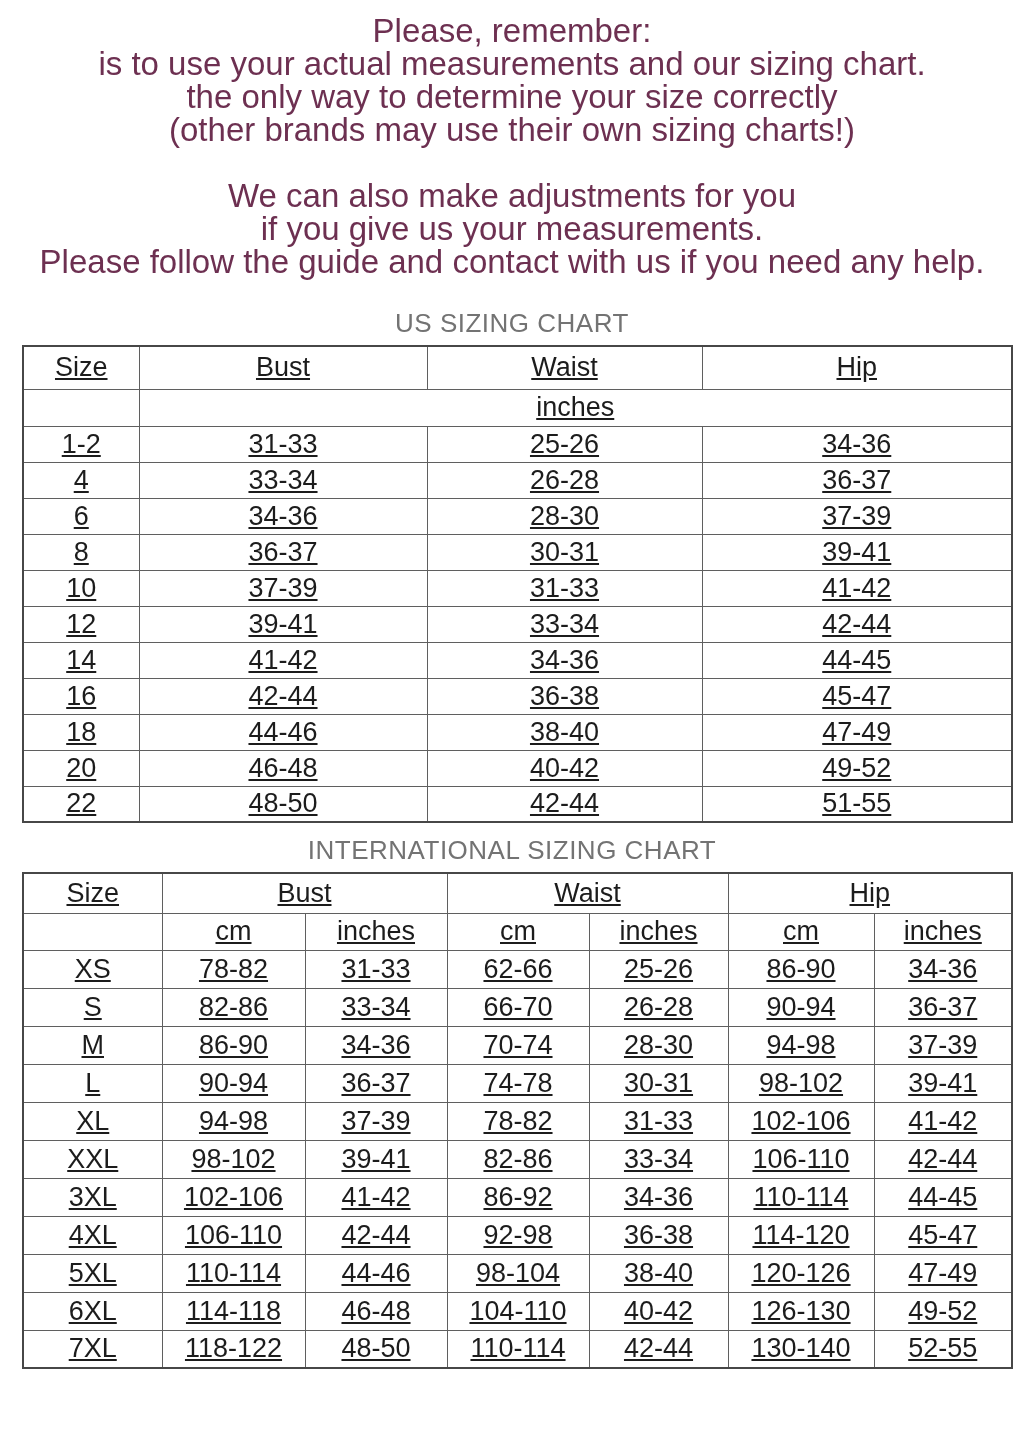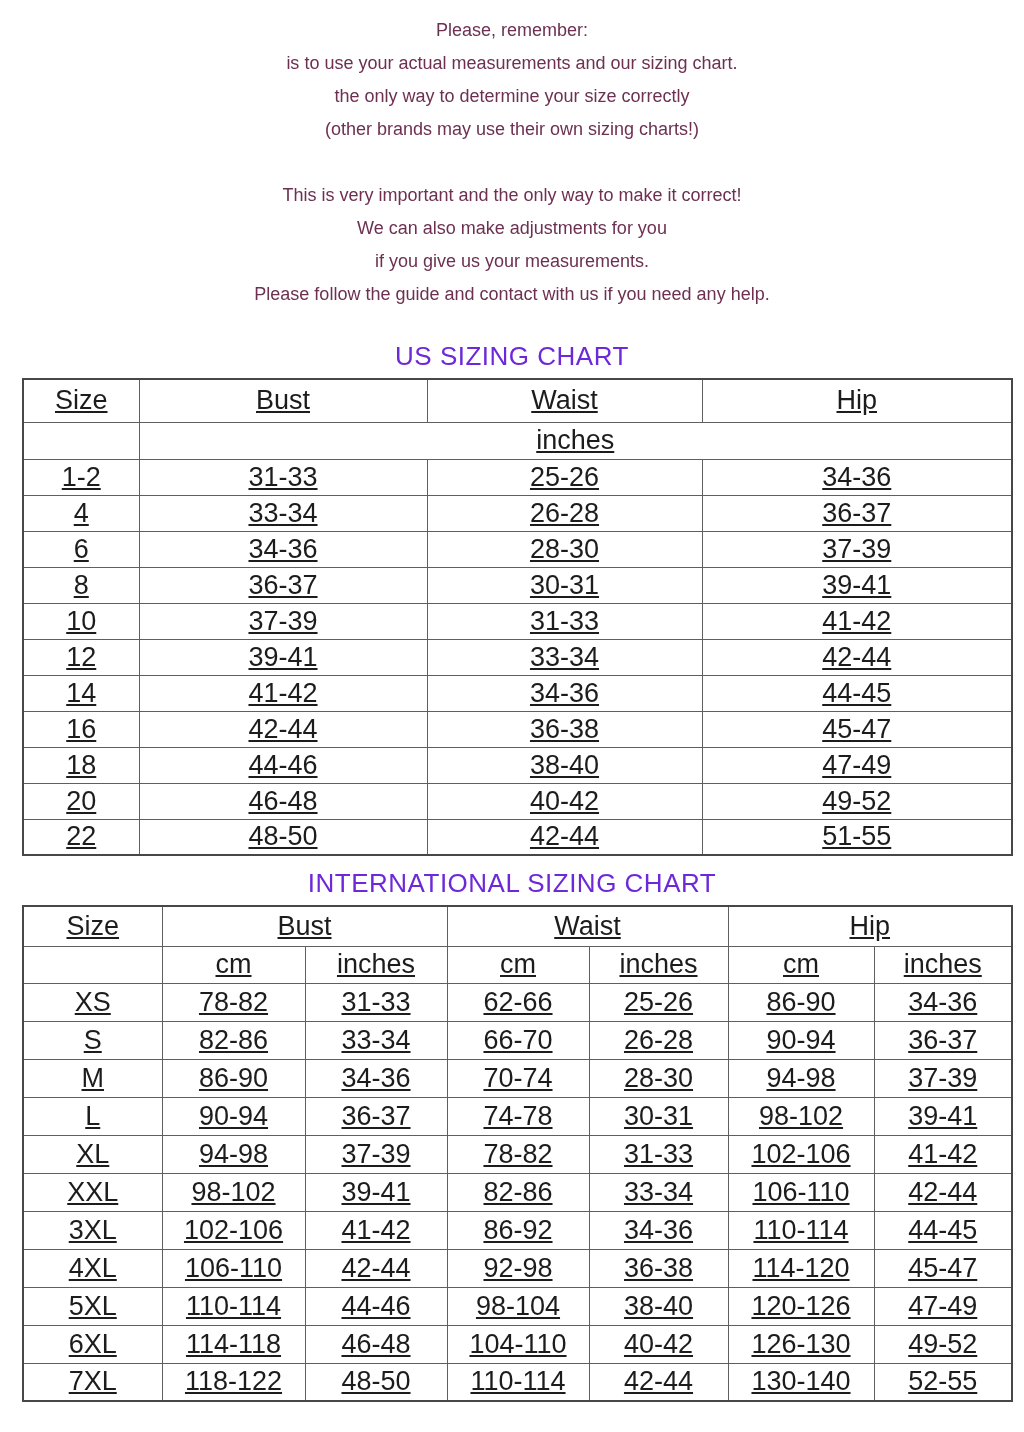--- a/index.html
+++ b/index.html
@@ -8,30 +8,30 @@
     background: #ffffff;
     font-family: "Liberation Sans", sans-serif;
   }
   body { height: 1432px; overflow: hidden; }
 
   
   .intro {
     padding-top: 14px;
     text-align: center;
     color: #6d3051;
-    font-size: 18px;
+    font-size: 33px;
     font-weight: 300;
     line-height: 33px;
   }
   .intro-gap { height: 33px; }
 
   
   .section-title {
     text-align: center;
-    color: #6d28d9;
+    color: #737373;
     font-size: 26px;
     font-weight: 300;
     letter-spacing: 0.5px;
     line-height: 30px;
   }
   .section-title.us   { margin-top: 30px; margin-bottom: 7px; }
   .section-title.intl { margin-top: 12px; margin-bottom: 7px; }
 
   
   table.chart-table {
@@ -66,21 +66,20 @@
 </style>
 </head>
 <body>
 
 <div class="intro">
   <div>Please, remember:</div>
   <div>is to use your actual measurements and our sizing chart.</div>
   <div>the only way to determine your size correctly</div>
   <div>(other brands may use their own sizing charts!)</div>
   <div class="intro-gap"></div>
-  <div>This is very important and the only way to make it correct!</div>
   <div>We can also make adjustments for you</div>
   <div>if you give us your measurements.</div>
   <div>Please follow the guide and contact with us if you need any help.</div>
 </div>
 
 <div class="section-title us">US SIZING CHART</div>
 
 <table class="chart-table us-table">
   <colgroup>
     <col style="width:116px">

